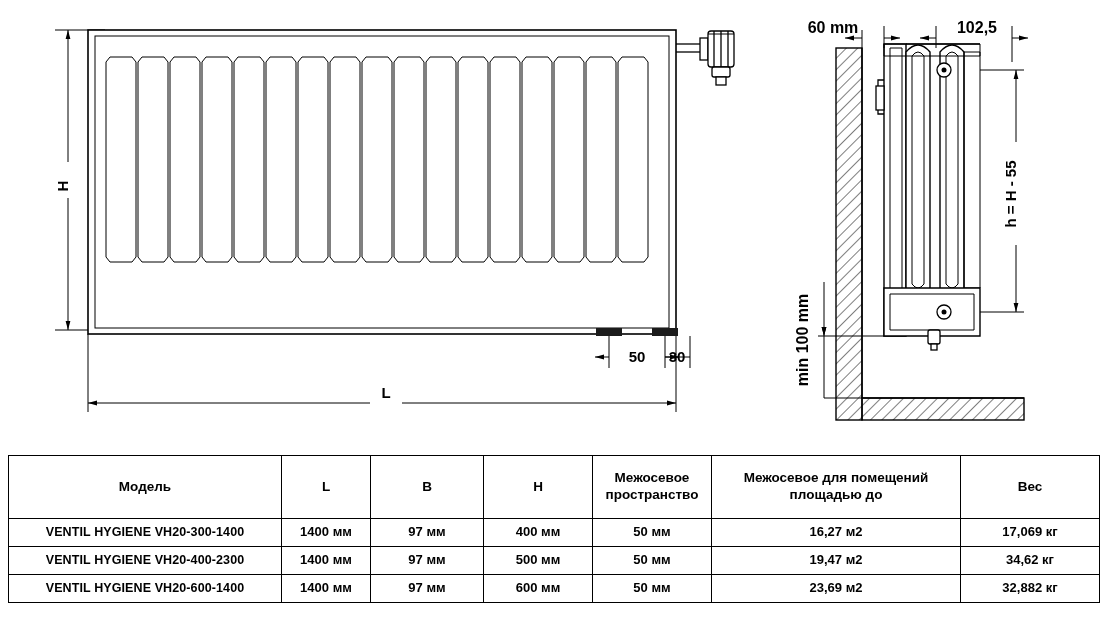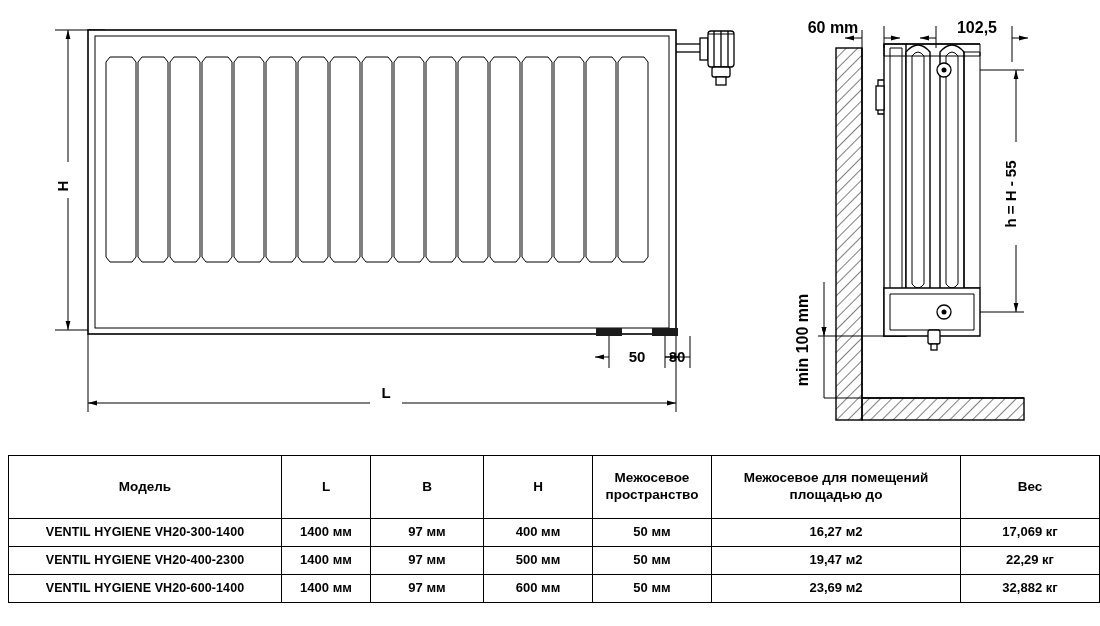--- a/index.html
+++ b/index.html
@@ -265,21 +265,21 @@
         <td>16,27 м2</td>
         <td>17,069 кг</td>
       </tr>
       <tr>
         <td class="model">VENTIL HYGIENE VH20-400-2300</td>
         <td>1400 мм</td>
         <td>97 мм</td>
         <td>500 мм</td>
         <td>50 мм</td>
         <td>19,47 м2</td>
-        <td>22,29 кг</td>
+        <td>34,62 кг</td>
       </tr>
       <tr>
         <td class="model">VENTIL HYGIENE VH20-600-1400</td>
         <td>1400 мм</td>
         <td>97 мм</td>
         <td>600 мм</td>
         <td>50 мм</td>
         <td>23,69 м2</td>
         <td>32,882 кг</td>
       </tr>

